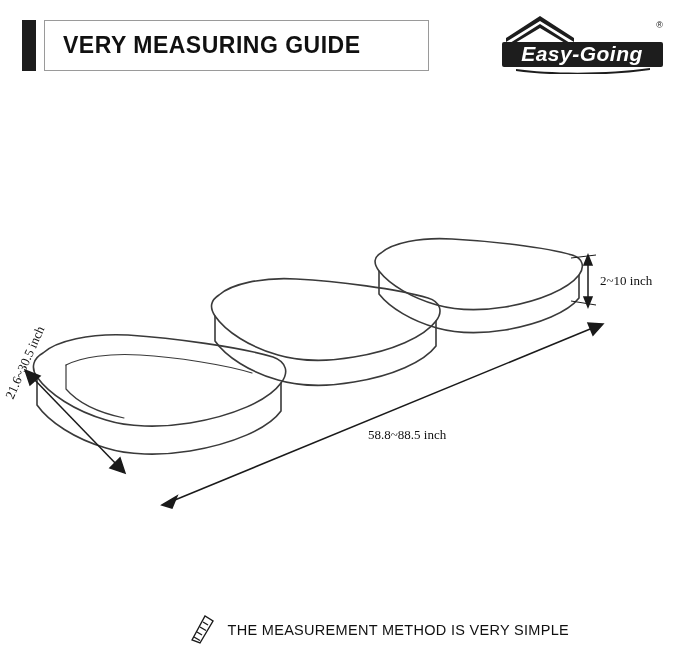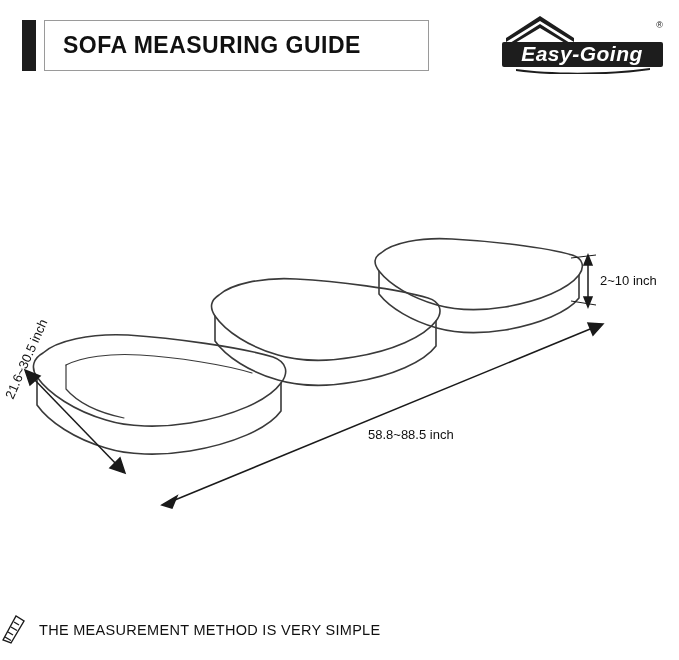--- a/index.html
+++ b/index.html
@@ -69,20 +69,21 @@
     color: #111;
   }
 
   
   #diagram {
     position: absolute;
     left: 0;
     top: 95px;
     width: 679px;
     height: 500px;
+    font-family: Liberation Serif, serif;
   }
   #diagram svg { display: block; }
 
   .dim-label {
     position: absolute;
     font-size: 13px;
     color: #111;
     white-space: nowrap;
   }
   #label-height {
@@ -102,21 +103,21 @@
 
   
   #footer {
     position: absolute;
     left: 0;
     top: 600px;
     width: 569px;
     height: 60px;
     display: flex;
     align-items: center;
-    justify-content: flex-start;
+    justify-content: flex-end;
   }
   #footer-inner {
     display: flex;
     align-items: center;
     gap: 13px;
   }
   #ruler-icon svg { display: block; }
   #footer-text {
     font-size: 14.5px;
     letter-spacing: 0.3px;
@@ -125,21 +126,21 @@
   }
 </style>
 </head>
 <body>
 
 <div id="header">
 
   <div id="title-bar-accent"></div>
 
   <div id="title-box">
-    <div id="title-text">SOFA MEASURING GUIDE</div>
+    <div id="title-text">VERY MEASURING GUIDE</div>
   </div>
 
   <div id="logo">
     <svg width="165" height="62" viewBox="0 0 165 62" xmlns="http://www.w3.org/2000/svg">
 
       <path d="M6 26 L40 4 L74 26 L74 30 L40 9 L6 30 Z" fill="#1d1d1d"></path>
       <path d="M10 31 L40 12 L70 31 L70 34 L40 16 L10 34 Z" fill="#1d1d1d"></path>
 
       <rect x="2" y="30" width="161" height="25" rx="2" fill="#1d1d1d"></rect>
       <text x="82" y="49" font-family="Liberation Sans, sans-serif" font-size="21" font-weight="bold" font-style="italic" fill="#ffffff" text-anchor="middle" letter-spacing="0.5">Easy-Going</text>

